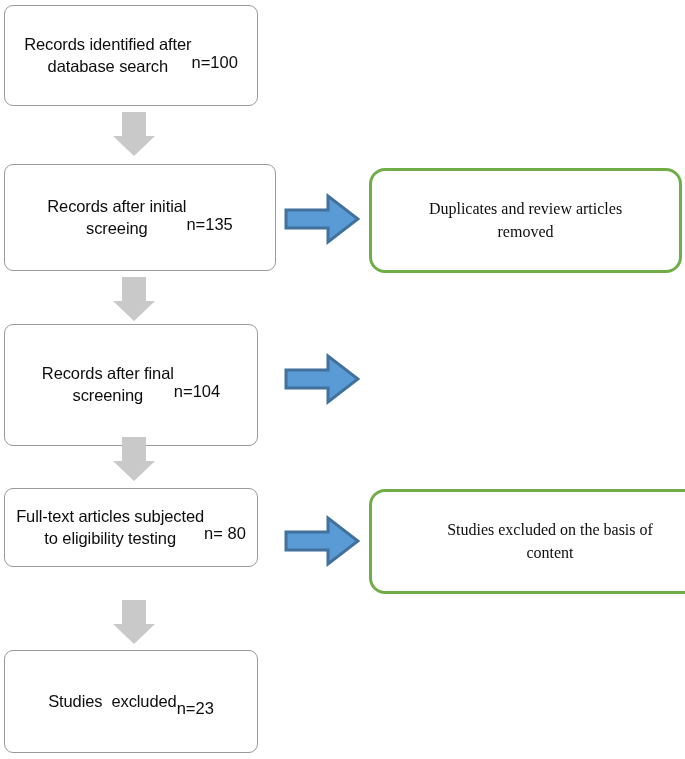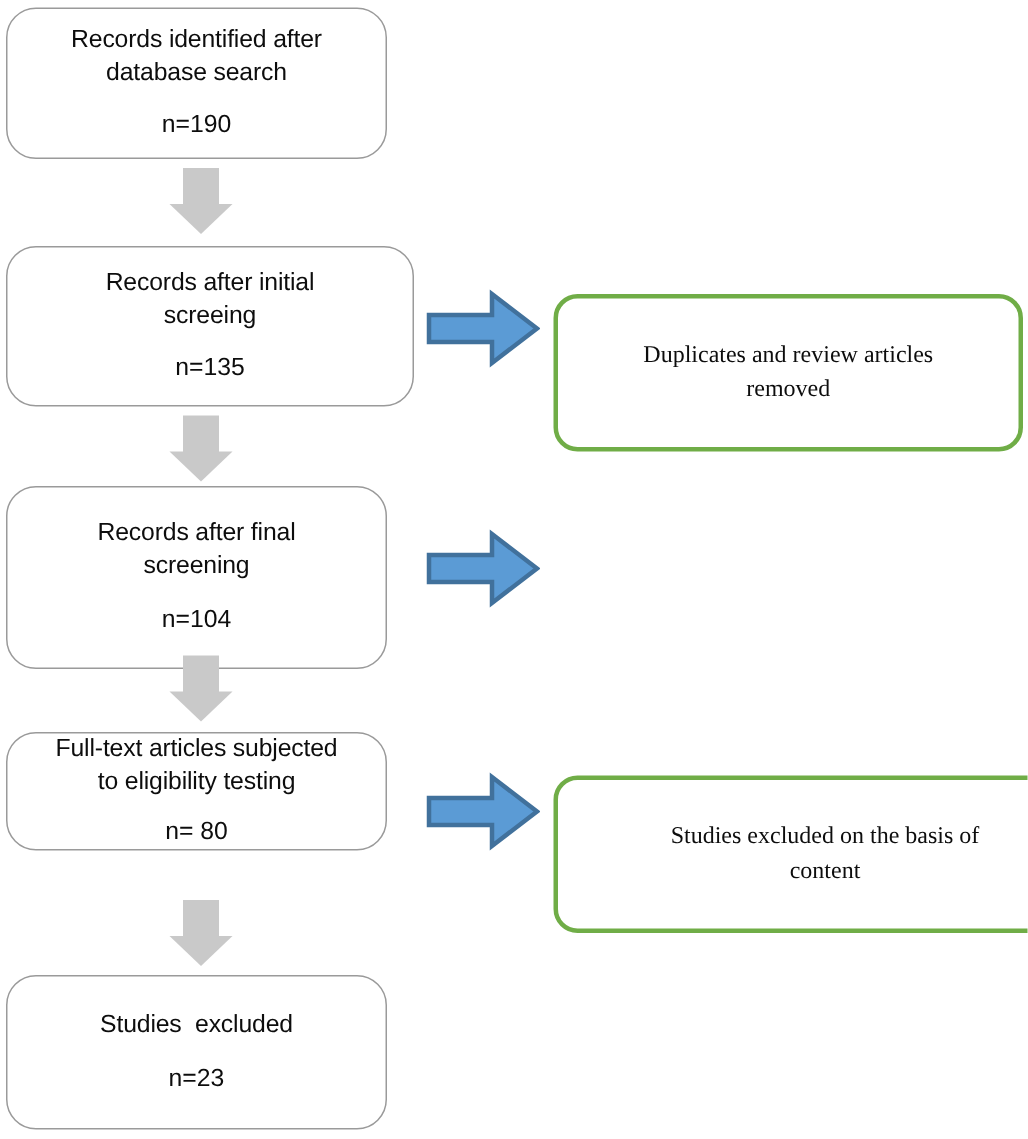--- a/index.html
+++ b/index.html
@@ -21,23 +21,23 @@
     width: 685px;
     height: 759px;
   }
 
   
   .stage-box {
     position: absolute;
     box-sizing: border-box;
     background: #ffffff;
     border: 1.4px solid #9a9a9a;
-    border-radius: 20px;
+    border-radius: 9px;
     display: flex;
-    flex-direction: column;
+    flex-direction: row;
     align-items: center;
     justify-content: center;
     text-align: center;
     color: #0d0d0d;
     font-family: "Liberation Sans", sans-serif;
     font-size: 16.5px;
     line-height: 1.33;
     padding: 4px 8px;
   }
   .stage-box .stage-title {
@@ -61,21 +61,20 @@
     border-radius: 16px;
     display: flex;
     align-items: center;
     justify-content: center;
     text-align: center;
     color: #0d0d0d;
     font-family: "Liberation Serif", serif;
     font-size: 16px;
     line-height: 1.38;
     padding: 6px 14px;
-    margin-top: 28px;
   }
   .note-box .note-text {
     white-space: pre-wrap;
   }
 
   
   .down-arrow {
     position: absolute;
     width: 42px;
     height: 44px;
@@ -108,21 +107,21 @@
   .right-arrow svg { display: block; }
 </style>
 </head>
 <body>
 
 <div id="flowchart">
 
   <div class="stage-box" style="left:4px; top:5px; width:254px; height:101px;">
     <div class="stage-title">Records identified after
 database search</div>
-    <div class="stage-count">n=190</div>
+    <div class="stage-count">n=100</div>
   </div>
 
   <div class="down-arrow" style="left:113px; top:112px;">
     <div class="shaft"></div>
       <div class="head"></div>
   </div>
 
   <div class="stage-box" style="left:4px; top:164px; width:272px; height:107px;">
     <div class="stage-title">Records after initial
 screeing</div>

